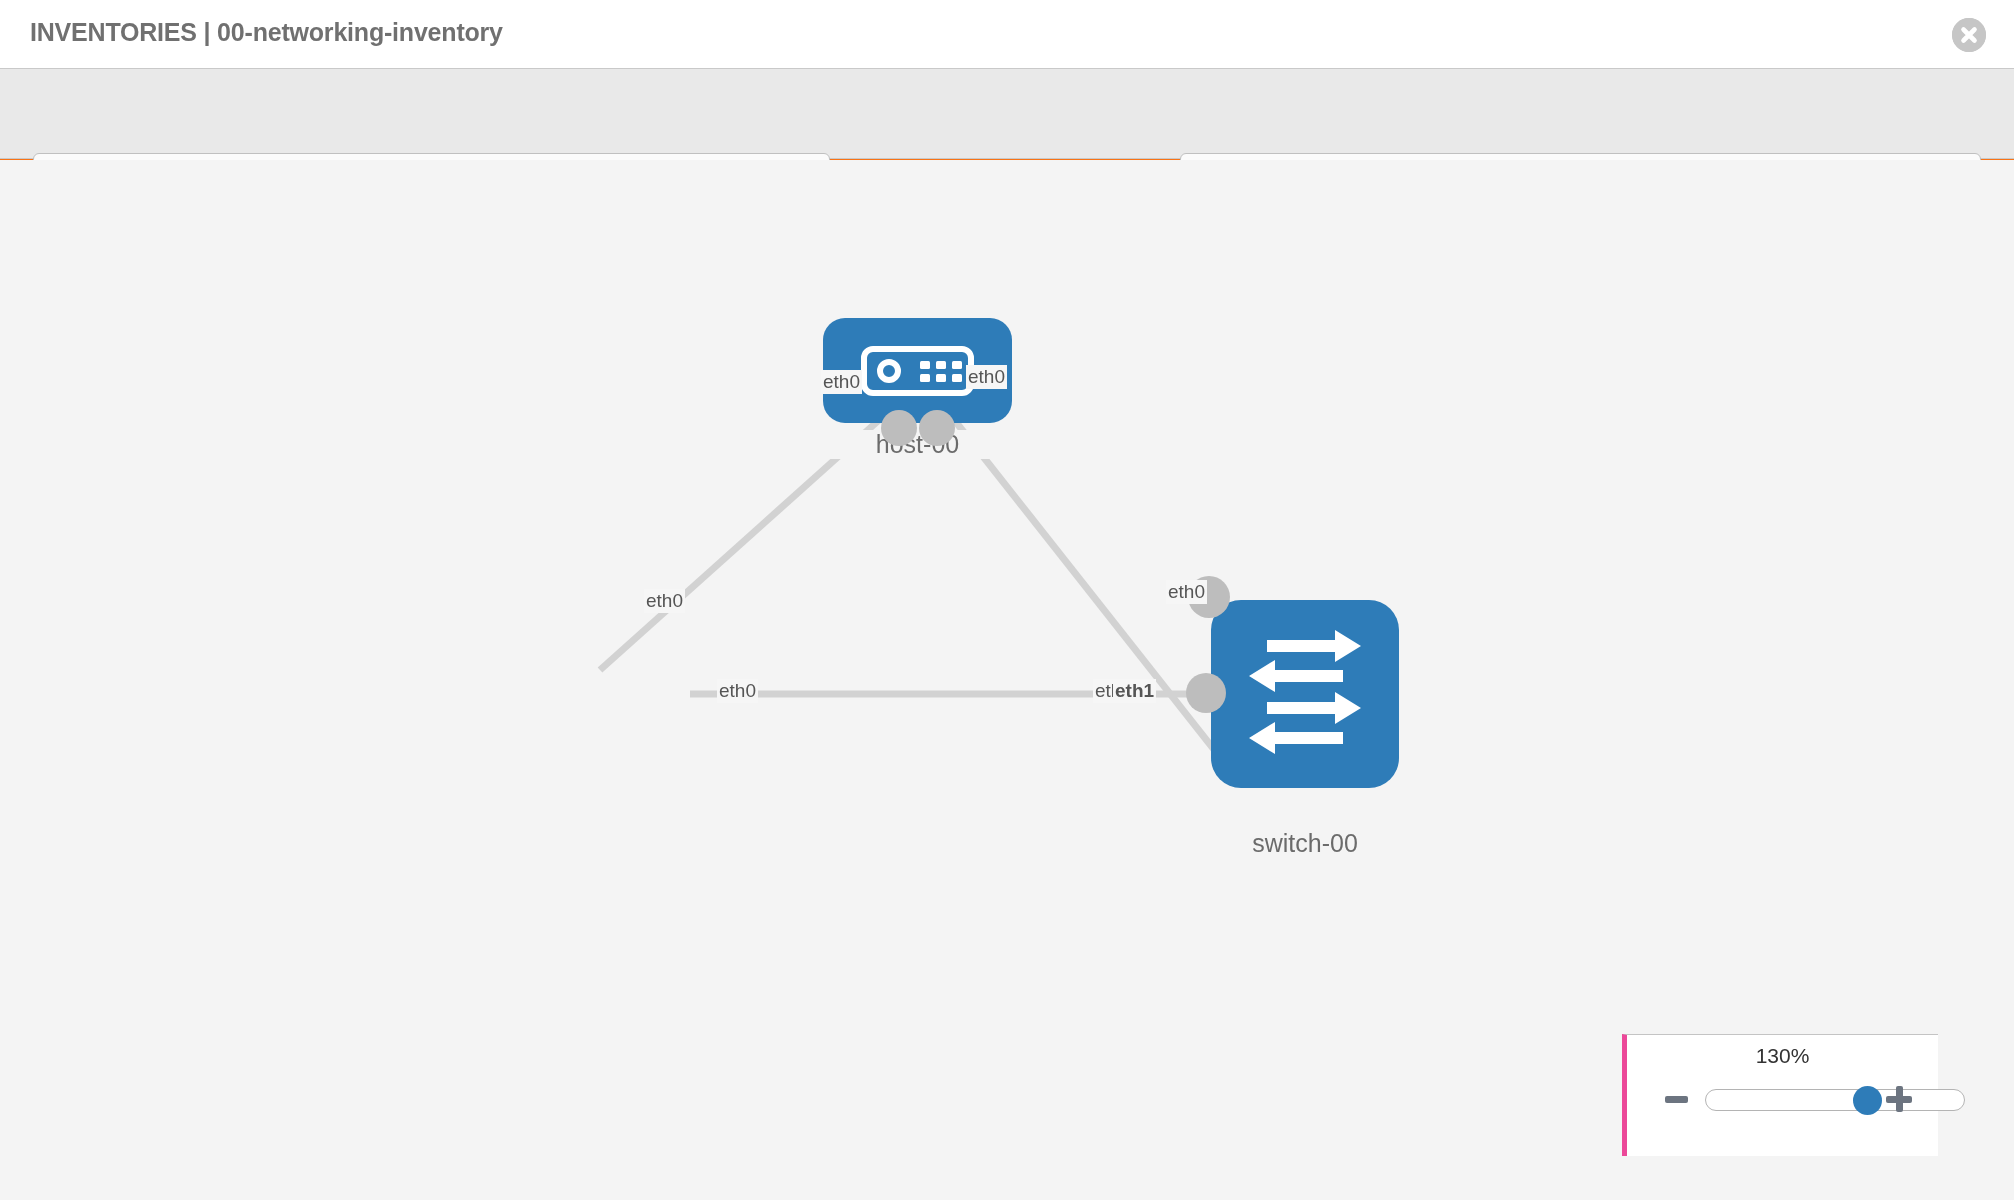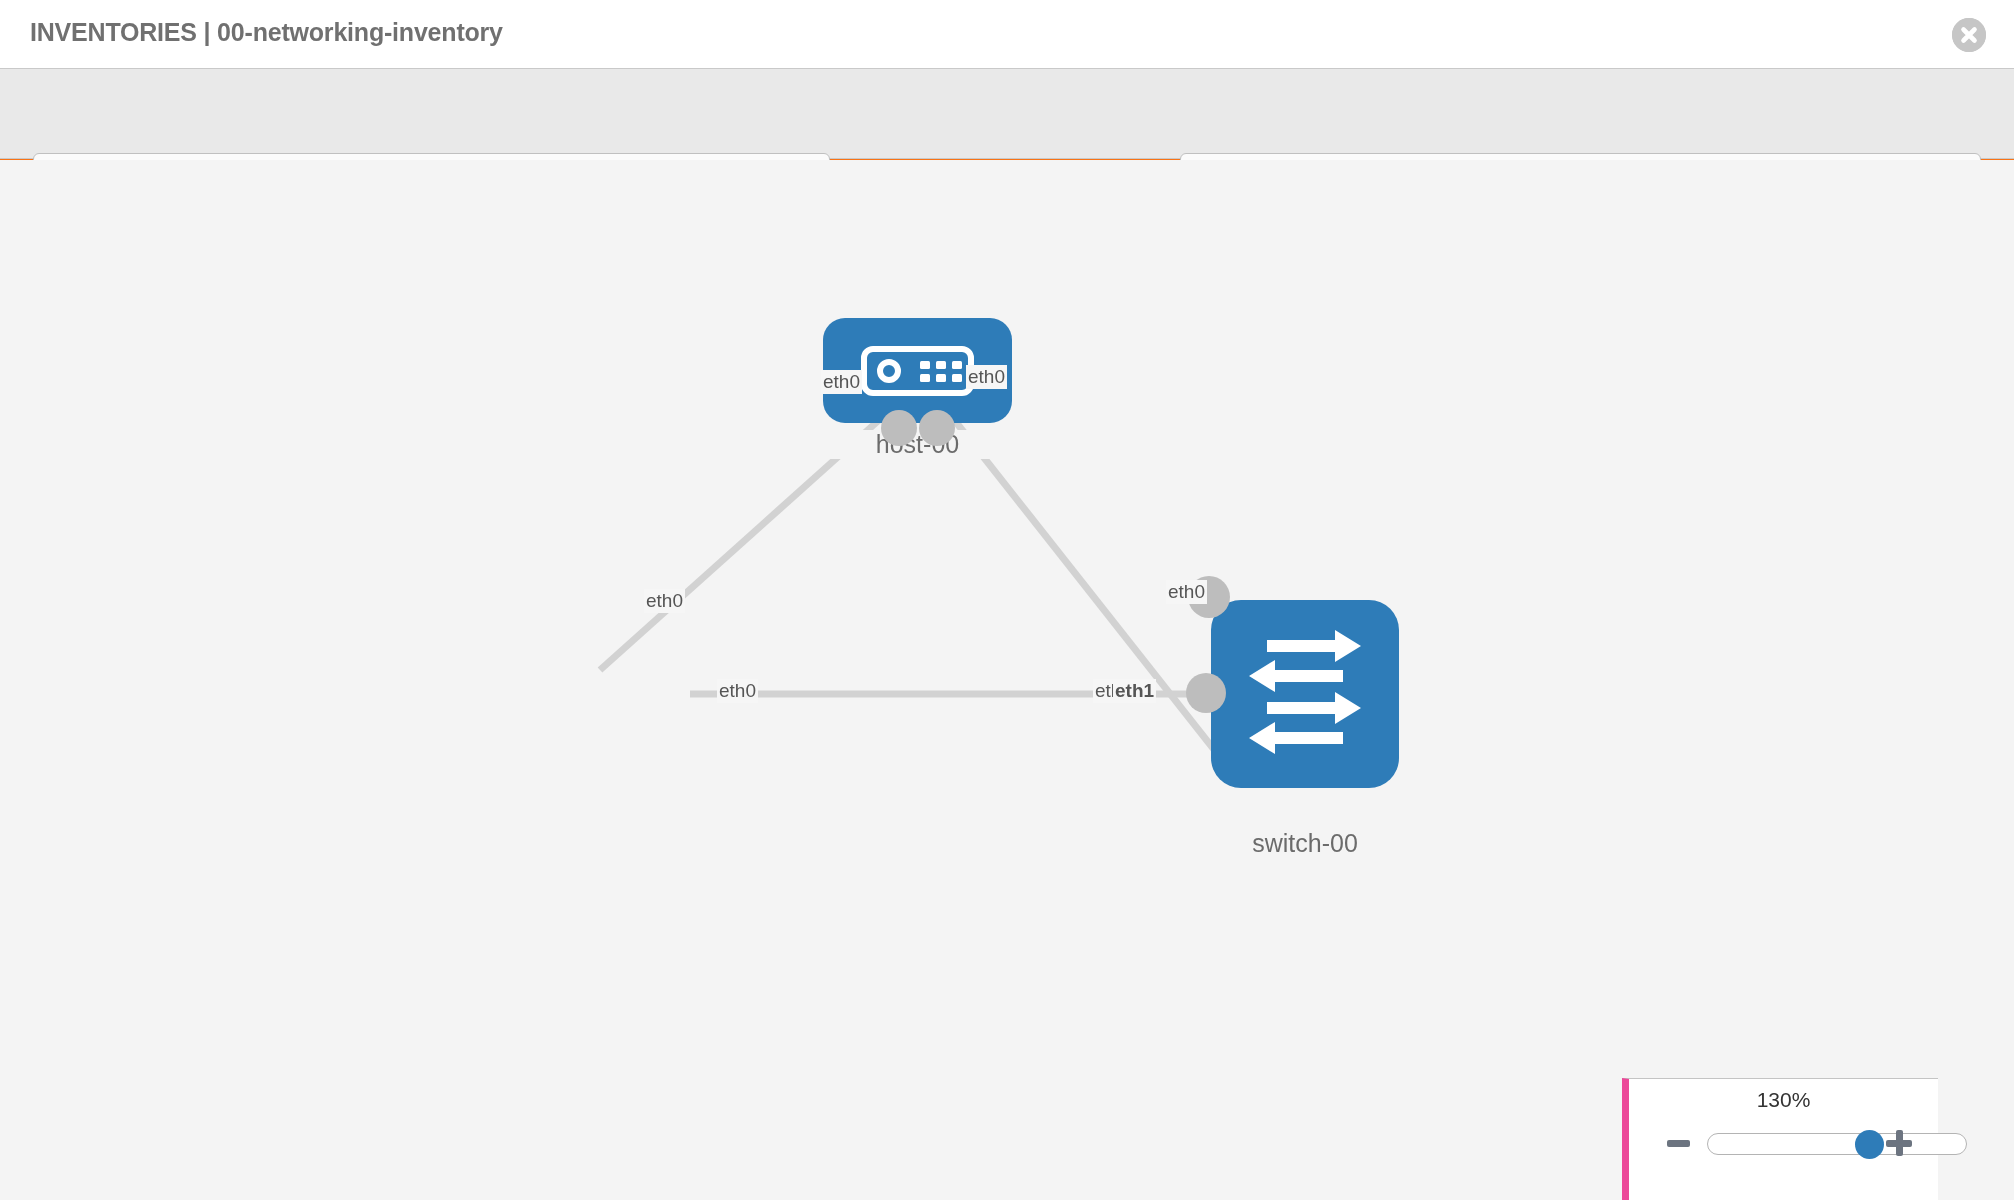--- a/index.html
+++ b/index.html
@@ -152,25 +152,25 @@
     background: #f6f6f6;
     white-space: nowrap;
     padding: 1px 2px;
     z-index: 4;
   }
 
   
   .zoom-panel {
     position: absolute;
     left: 1622px;
-    top: 1078px;
+    top: 1034px;
     width: 316px;
     height: 122px;
     background: #ffffff;
-    border-left: 7px solid #ec4899;
+    border-left: 5px solid #ec4899;
     border-top: 1px solid #c4c4c4;
   }
   .zoom-value {
     position: absolute;
     left: 0; right: 0;
     top: 9px;
     text-align: center;
     font-size: 21px;
     color: #333333;
   }

